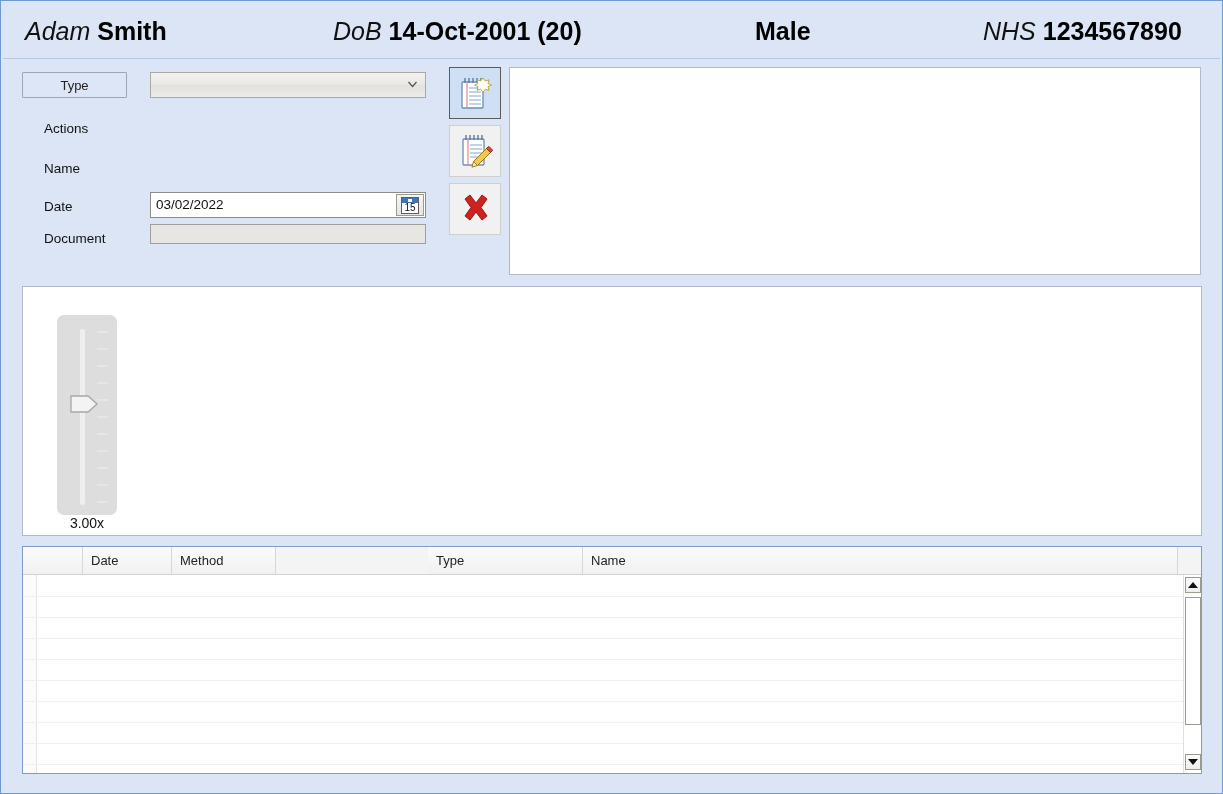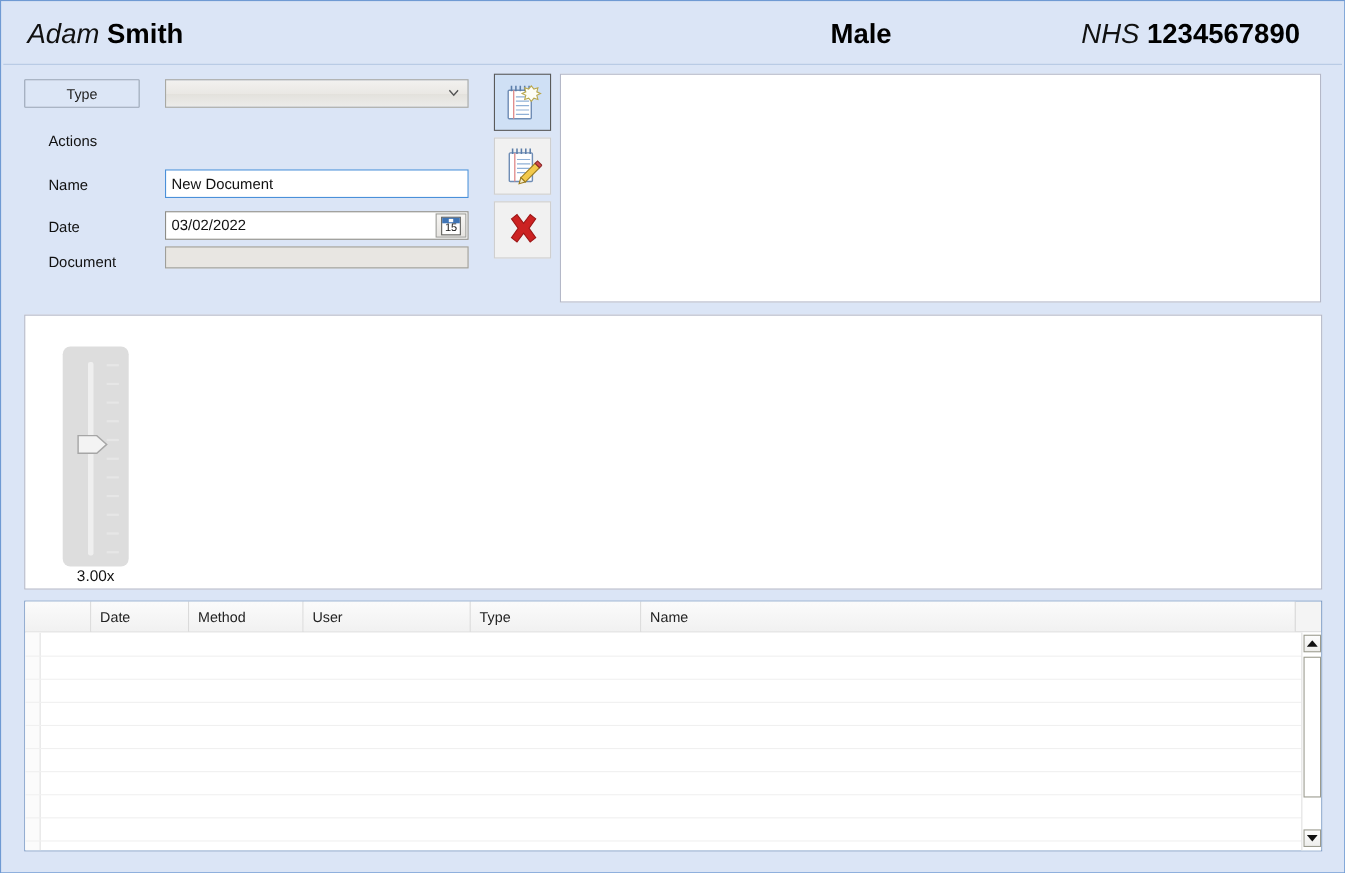--- a/index.html
+++ b/index.html
@@ -375,20 +375,24 @@
 </head>
 <body>
 
 <div class="window">
 
   <div class="patient-header">
     <div class="ph-cell ph-name">
       <span class="ph-label">Adam</span>
       <span class="ph-value">Smith</span>
     </div>
+    <div class="ph-cell ph-dob">
+      <span class="ph-label">DoB</span>
+      <span class="ph-value">14-Oct-2001 (20)</span>
+    </div>
     <div class="ph-cell ph-gender">
       <span class="ph-value">Male</span>
     </div>
     <div class="ph-cell ph-nhs">
       <span class="ph-label">NHS</span>
       <span class="ph-value">1234567890</span>
     </div>
   </div>
 
   <div class="form-area">
@@ -400,21 +404,20 @@
       <span class="chev">
         <svg width="9" height="9" viewBox="0 0 9 9">
             <path d="M0.5 2 L4.5 6.5 L8.5 2" fill="none" stroke="#555" stroke-width="1.3"></path>
           </svg>
       </span>
     </div>
 
     <div class="form-label lbl-actions">Actions</div>
 
     <div class="form-label lbl-name">Name</div>
-    <input class="name-input" type="text" value="New Document" style="">
 
     <div class="form-label lbl-date">Date</div>
     <div class="date-input">
       <span class="date-text">03/02/2022</span>
       <span class="cal-btn">
         <span class="cal-ico">
           <span class="cal-bar"></span>
           <span class="cal-dot"></span>
           <span class="cal-num">15</span>
         </span>
@@ -508,21 +511,20 @@
       </div>
     </div>
     <div class="zoom-value">3.00x</div>
   </div>
 
   <div class="grid-panel">
     <div class="grid-header" id="grid-header">
         <div class="hcell" style="left: 0px; width: 60px;"></div>
         <div class="hcell" style="left: 60px; width: 89px;">Date</div>
         <div class="hcell" style="left: 149px; width: 104px;">Method</div>
-        <div class="hcell" style="left: 253px; width: 152px;">User</div>
         <div class="hcell" style="left: 405px; width: 155px;">Type</div>
         <div class="hcell" style="left: 560px; width: 595px;">Name</div>
       </div>
     <div class="grid-body">
       <div class="row-head-col"></div>
       <div class="grid-rows" id="grid-rows">
           <i style="top: 21px;"></i>
           <i style="top: 42px;"></i>
           <i style="top: 63px;"></i>
           <i style="top: 84px;"></i>

